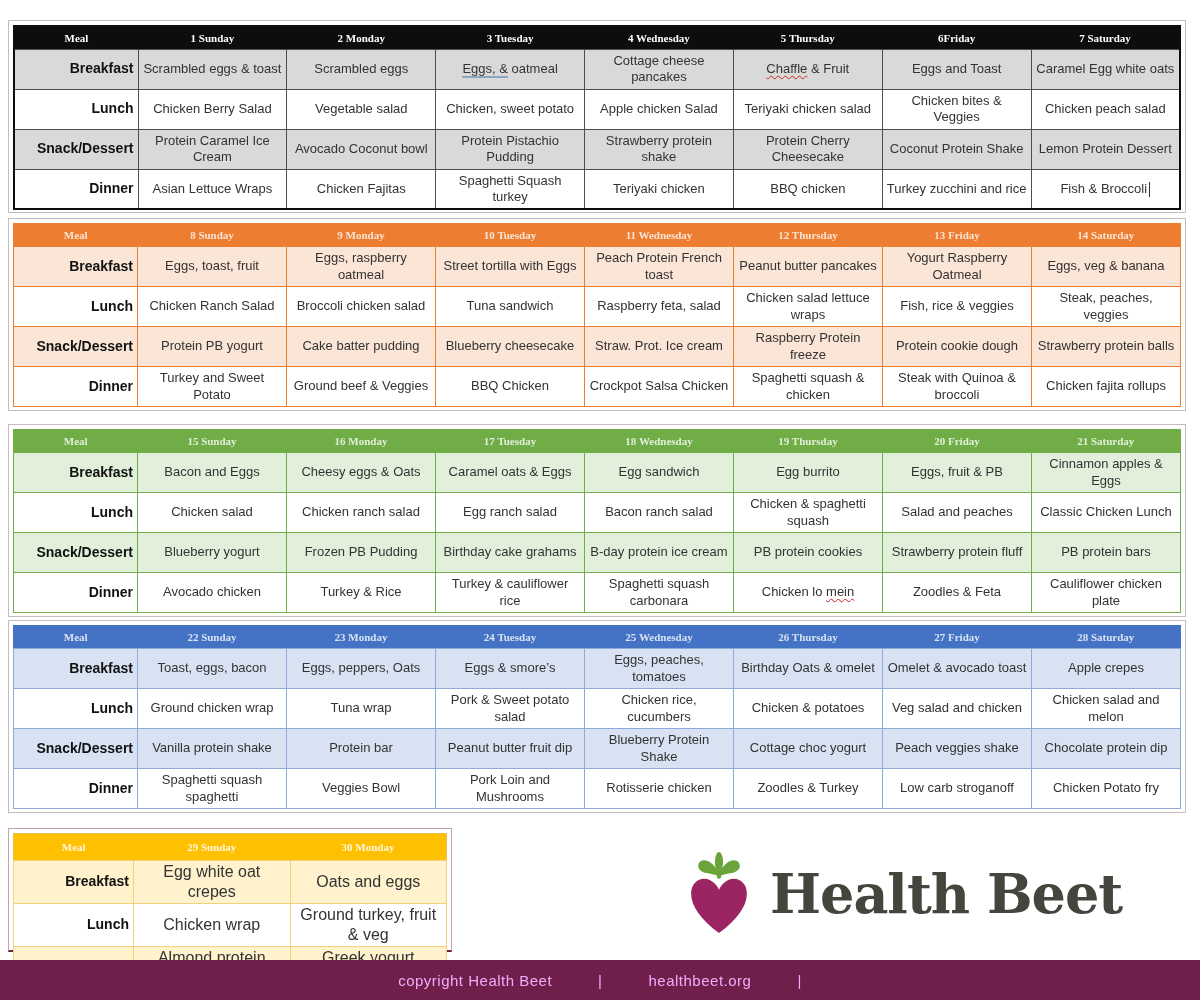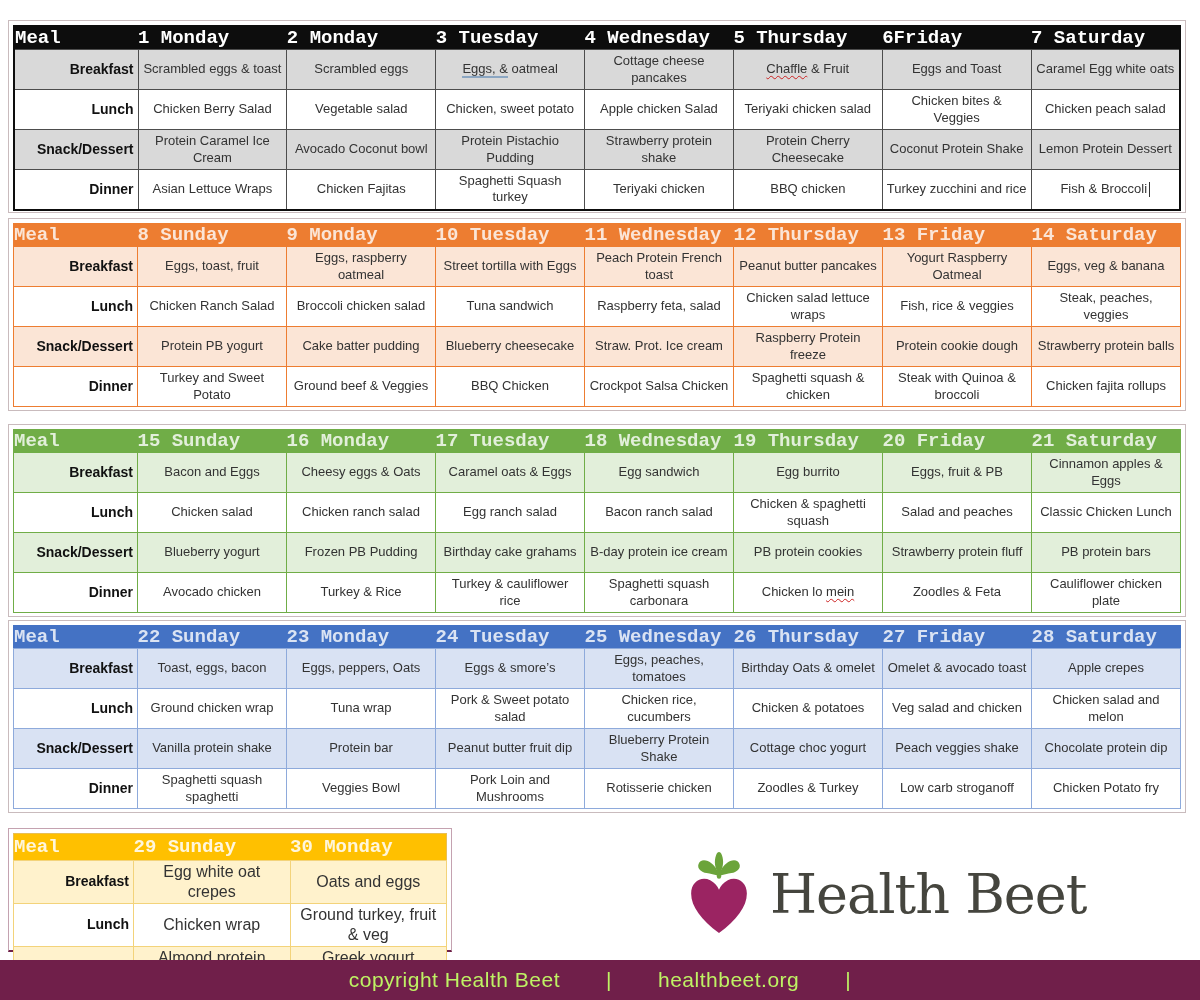--- a/index.html
+++ b/index.html
@@ -8,22 +8,22 @@
 
   .week-box { position:absolute; left:8px; width:1178px; background:#fff;
               border:1px solid #c9bbbd; padding:4px 4px; }
   #week-box-0 { top:20px;  height:193px; }
   #week-box-1 { top:218px; height:193px; }
   #week-box-2 { top:424px; height:193px; }
   #week-box-3 { top:620px; height:193px; }
   #week-box-4 { top:828px; height:124px; width:444px; border:1px solid #c4a2b0; border-bottom:2px solid #6e2048; }
 
   table { width:100%; border-collapse:collapse; table-layout:fixed; }
-  th { height:23px; font-family:Liberation Mono, monospace; font-weight:bold; font-size:19px;
-       text-align:left; vertical-align:middle; }
+  th { height:23px; font-family:Liberation Serif, serif; font-weight:bold; font-size:11px;
+       text-align:center; vertical-align:middle; }
   td { height:40px; font-size:13px; color:#333; text-align:center; vertical-align:middle;
        padding:1px 4px; line-height:1.25; }
   td.row-label { text-align:right; font-weight:bold; color:#111; font-size:14px; padding-left:7px; }
   th.meal-col, td.meal-col { width:124px; }
   #week-box-4 th.meal-col, #week-box-4 td.meal-col { width:120px; }
   #week-box-4 td { height:21px; font-size:16px; }
   #week-box-4 td.row-label { font-size:14px; }
   #week-box-4 th { height:27px; }
 
   
@@ -53,39 +53,39 @@
   .t-gold tr.band td { background:#fff2cc; }
 
   
   .deco-grammar { border-bottom:2px solid #8ba6c2; }
   .deco-spell { text-decoration:underline wavy #cc2222; text-decoration-thickness:1px; text-underline-offset:2px; }
   .deco-cursor { display:inline-block; width:1px; height:15px; background:#333; margin-left:2px; vertical-align:middle; }
 
   
   .logo { position:absolute; left:682px; top:848px; display:flex; align-items:center; }
   .logo svg { width:74px; height:88px; }
-  .logo-text { font-family:"DejaVu Serif", serif; font-weight:normal; font-size:54px;
+  .logo-text { font-family:"DejaVu Serif", serif; font-weight:bold; font-size:54px;
                color:#45453e; margin-left:14px; letter-spacing:-1px; }
 
   
   .footer { position:absolute; left:0; top:960px; width:1200px; height:40px; background:#701f4a;
             display:flex; align-items:center; justify-content:center; gap:46px;
-            color:#bef264; font-size:21px; letter-spacing:0.5px; }
+            color:#f0abfc; font-size:15px; letter-spacing:0.5px; }
 </style>
 </head>
 <body>
 
 <div class="page">
 
   <div class="week-box t-black" id="week-box-0">
     <table>
         <thead>
           <tr>
             <th class="meal-col">Meal</th>
-            <th>1 Monday</th>
+            <th>1 Sunday</th>
             <th>2 Monday</th>
             <th>3 Tuesday</th>
             <th>4 Wednesday</th>
             <th>5 Thursday</th>
             <th>6Friday</th>
             <th>7 Saturday</th>
           </tr>
         </thead>
         <tbody>
           <tr class="band">

